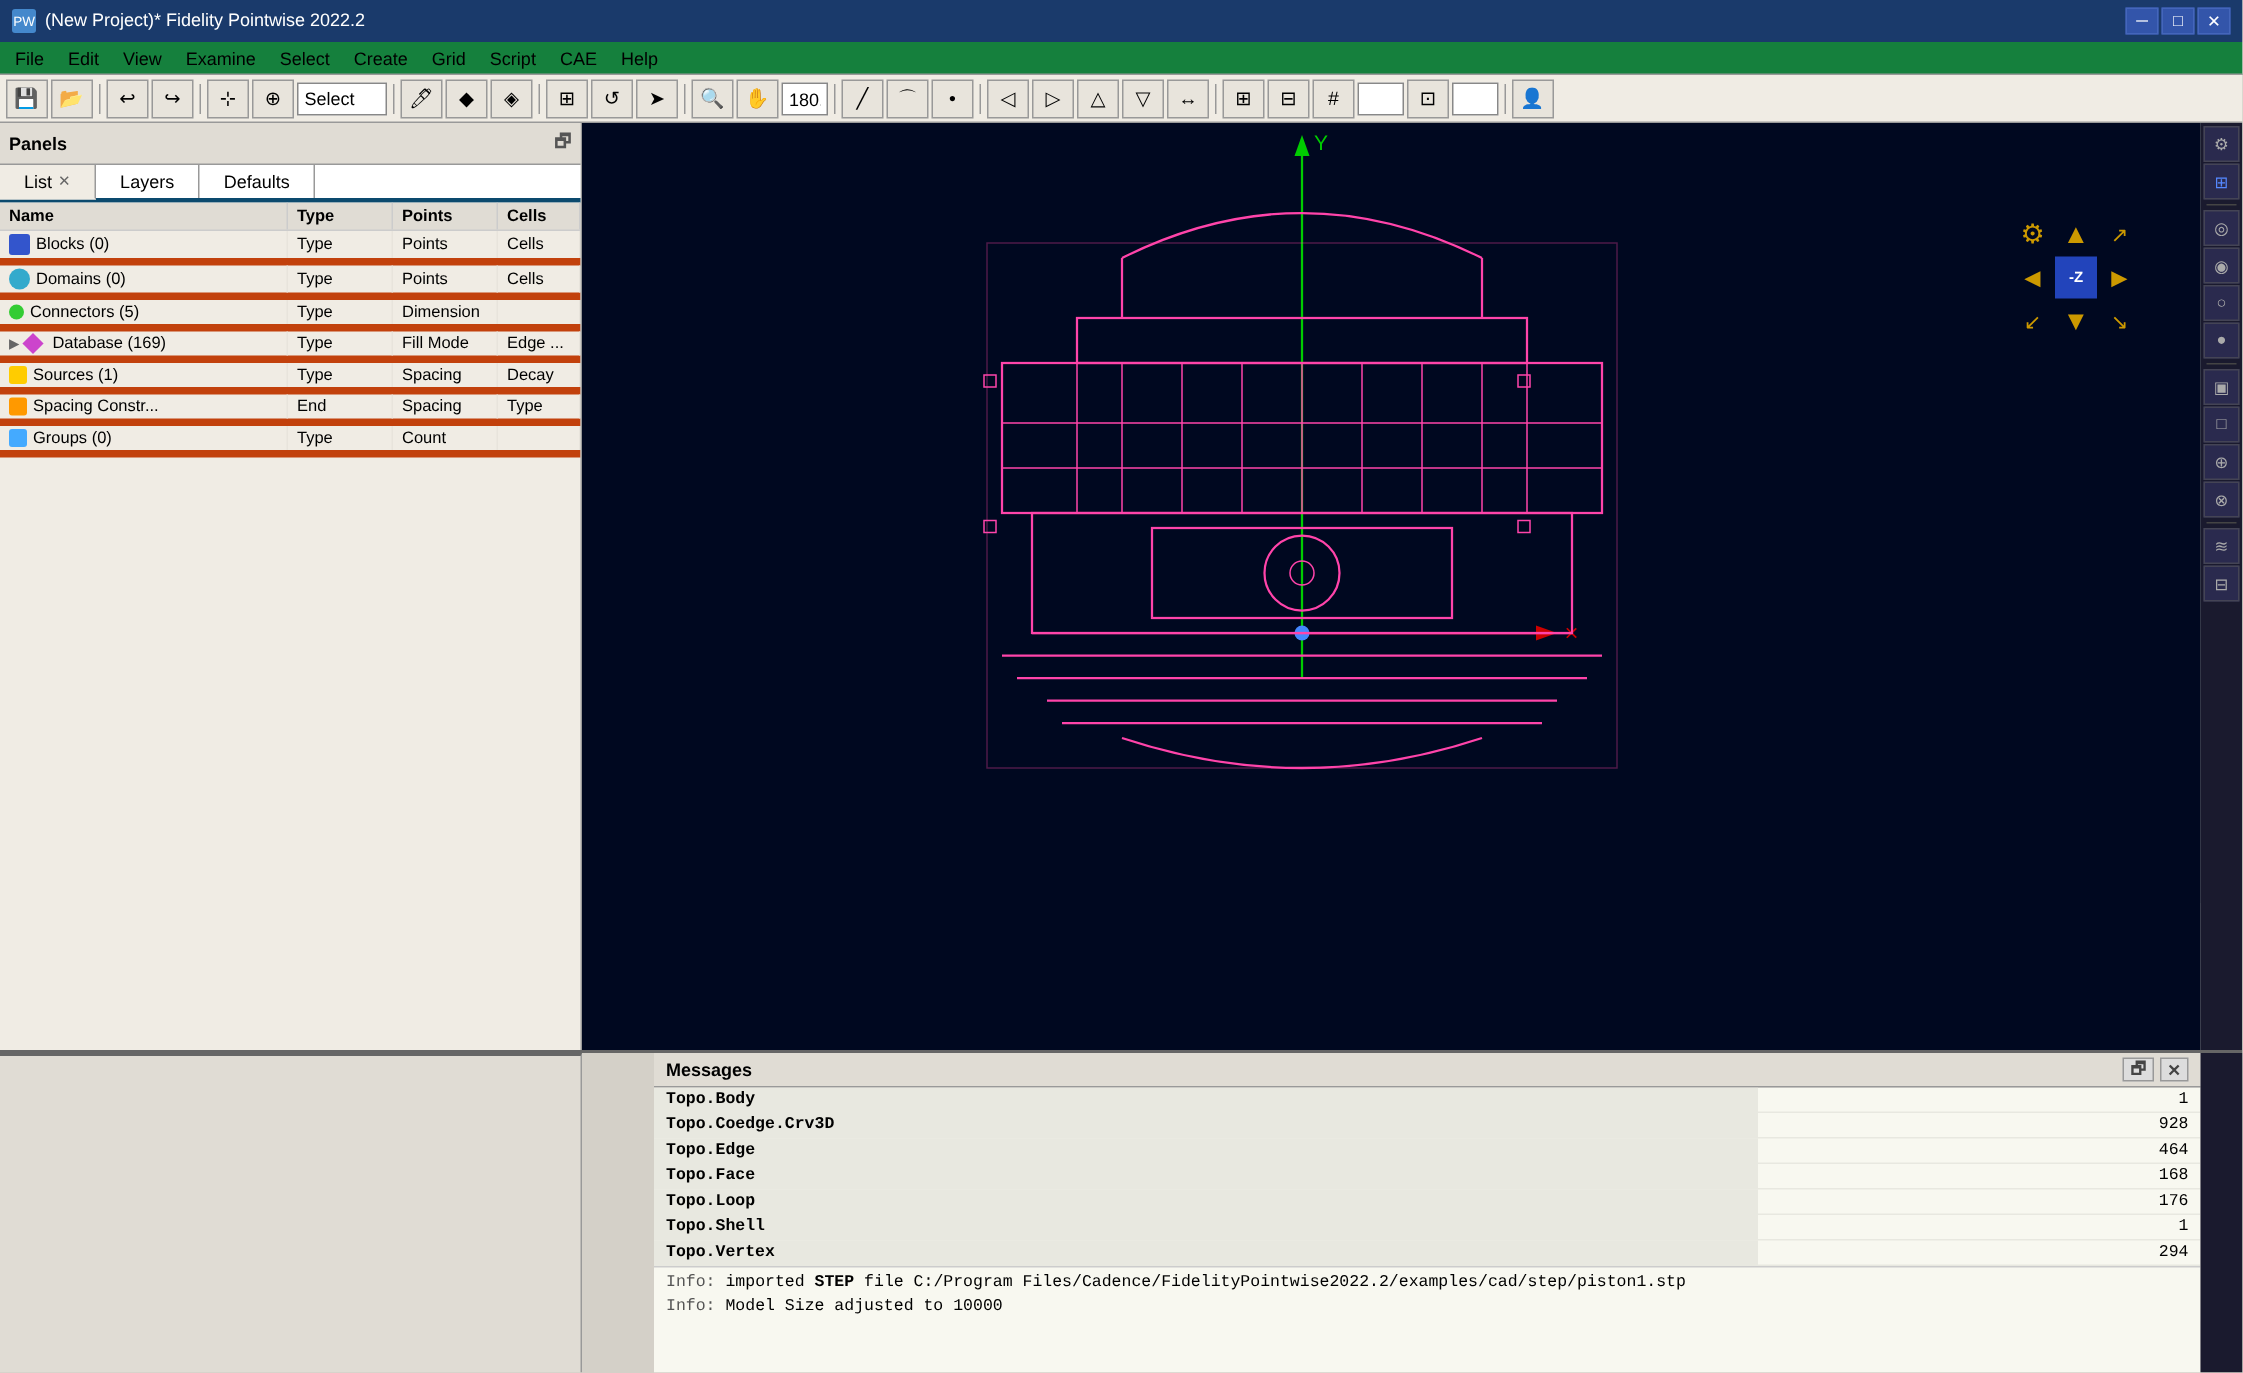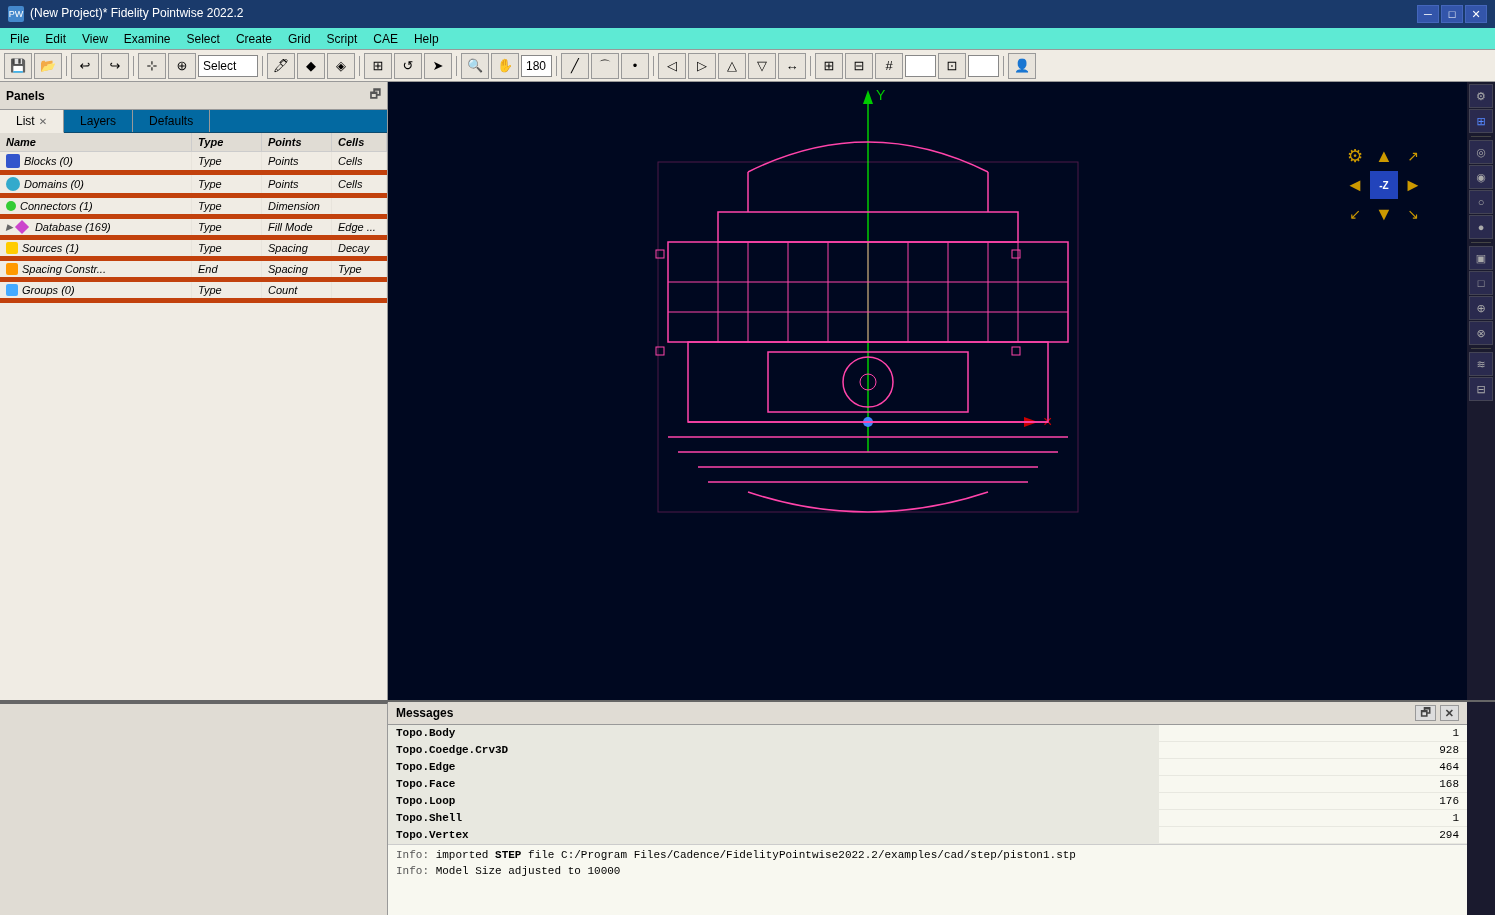--- a/index.html
+++ b/index.html
@@ -16,21 +16,21 @@
       padding: 0 8px;
       font-size: 12px;
     }
     .title-bar-left { display: flex; gap: 6px; }
     .title-bar-icon { width: 16px; height: 16px; background: #4488cc; border-radius: 2px; display: flex; align-items: center; justify-content: center; color: white; font-size: 9px; }
     .title-bar-controls { display: flex; gap: 2px; }
     .title-btn { width: 22px; height: 18px; background: #3355aa; border: 1px solid #4466bb; color: white; font-size: 11px; cursor: pointer; display: flex; align-items: center; justify-content: center; }
 
     
     .menu-bar {
-      background: #5eead4;
+      background: #15803d;
       height: 22px;
       display: flex;
       align-items: center;
       border-bottom: 1px solid #999;
       padding: 0 2px;
     }
     .menu-item {
       padding: 2px 8px;
       cursor: pointer;
       height: 22px;
@@ -84,37 +84,37 @@
       border-bottom: 1px solid #999;
       padding: 3px 6px;
       display: flex;
       justify-content: space-between;
       align-items: center;
       font-size: 12px;
       font-weight: bold;
     }
     .panel-tabs {
       display: flex;
-      background: #0369a1;
-      border-bottom: 1px solid #0c4a6e;
+      background: #ffffff;
+      border-bottom: 3px solid #0c4a6e;
     }
     .panel-tab {
       padding: 4px 16px;
       cursor: pointer;
       font-size: 12px;
       border-right: 1px solid #999;
       display: flex;
       align-items: center;
       gap: 4px;
     }
     .panel-tab.active { background: #f0ece4; border-bottom: 1px solid #f0ece4; margin-bottom: -1px; }
     .tab-close { color: #666; font-size: 10px; cursor: pointer; }
 
     
-    .tree-panel { flex: 1; overflow: auto; font-style: italic; }
+    .tree-panel { flex: 1; overflow: auto; }
     .tree-header {
       display: grid;
       grid-template-columns: 1fr 70px 70px 55px;
       background: #e0dcd4;
       border-bottom: 1px solid #ccc;
       font-size: 11px;
       font-weight: bold;
     }
     .tree-header-cell {
       padding: 3px 6px;
@@ -245,20 +245,21 @@
       width: 388px;
       background: #e0dcd4;
       border-right: 1px solid #999;
       border-top: 2px solid #666;
     }
     .msg-main {
       flex: 1;
       background: #f8f8f0;
       display: flex;
       flex-direction: column;
+      margin-left: 48px;
     }
     .msg-right-spacer {
       width: 28px;
       background: #1a1a2e;
     }
   </style>
 </head>
 <body>
 
 <div class="title-bar">
@@ -373,21 +374,21 @@
             <span>Domains (0)</span>
           </div>
           <div class="tree-cell">Type</div>
           <div class="tree-cell">Points</div>
           <div class="tree-cell">Cells</div>
         </div>
 
         <div class="tree-row">
           <div class="tree-cell">
             <span style="display:inline-block;width:10px;height:10px;background:#33cc33;border-radius:50%;"></span>
-            <span>Connectors (1)</span>
+            <span>Connectors (5)</span>
           </div>
           <div class="tree-cell">Type</div>
           <div class="tree-cell">Dimension</div>
           <div class="tree-cell"></div>
         </div>
 
         <div class="tree-row">
           <div class="tree-cell">
             <span class="expand-arrow">▶</span>
             <span style="display:inline-block;width:10px;height:10px;background:#cc44cc;transform:rotate(45deg);"></span>

